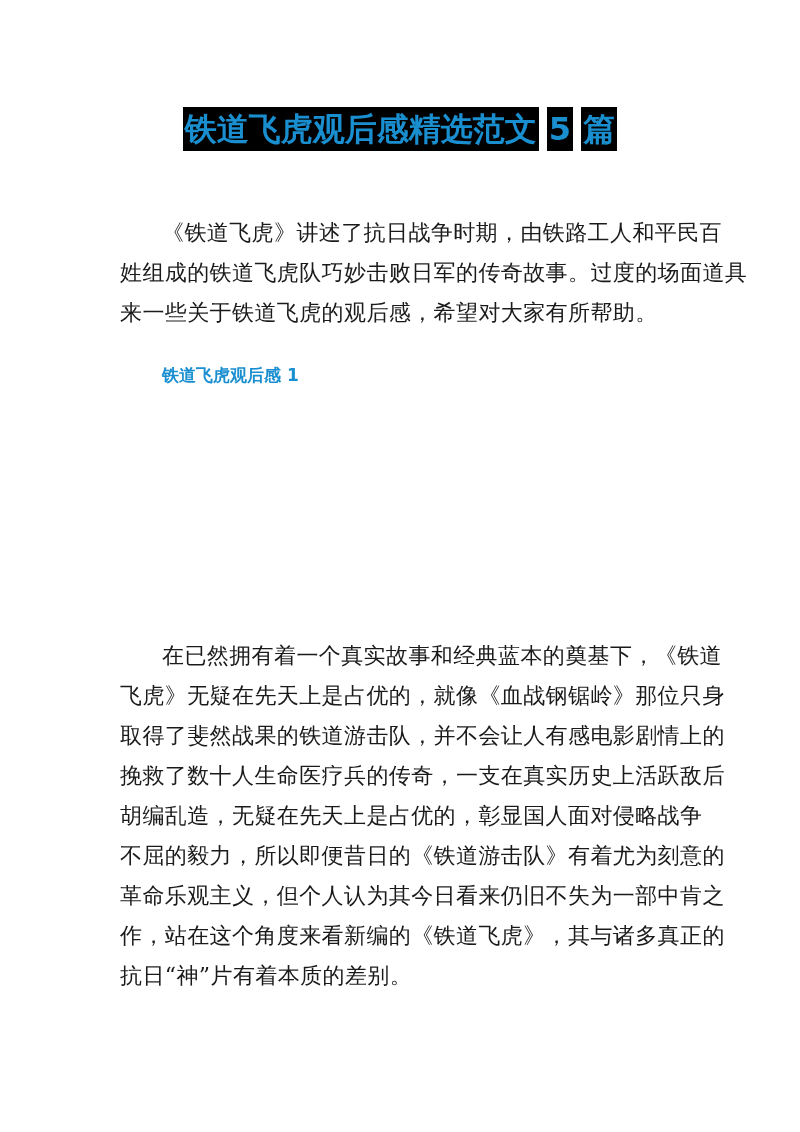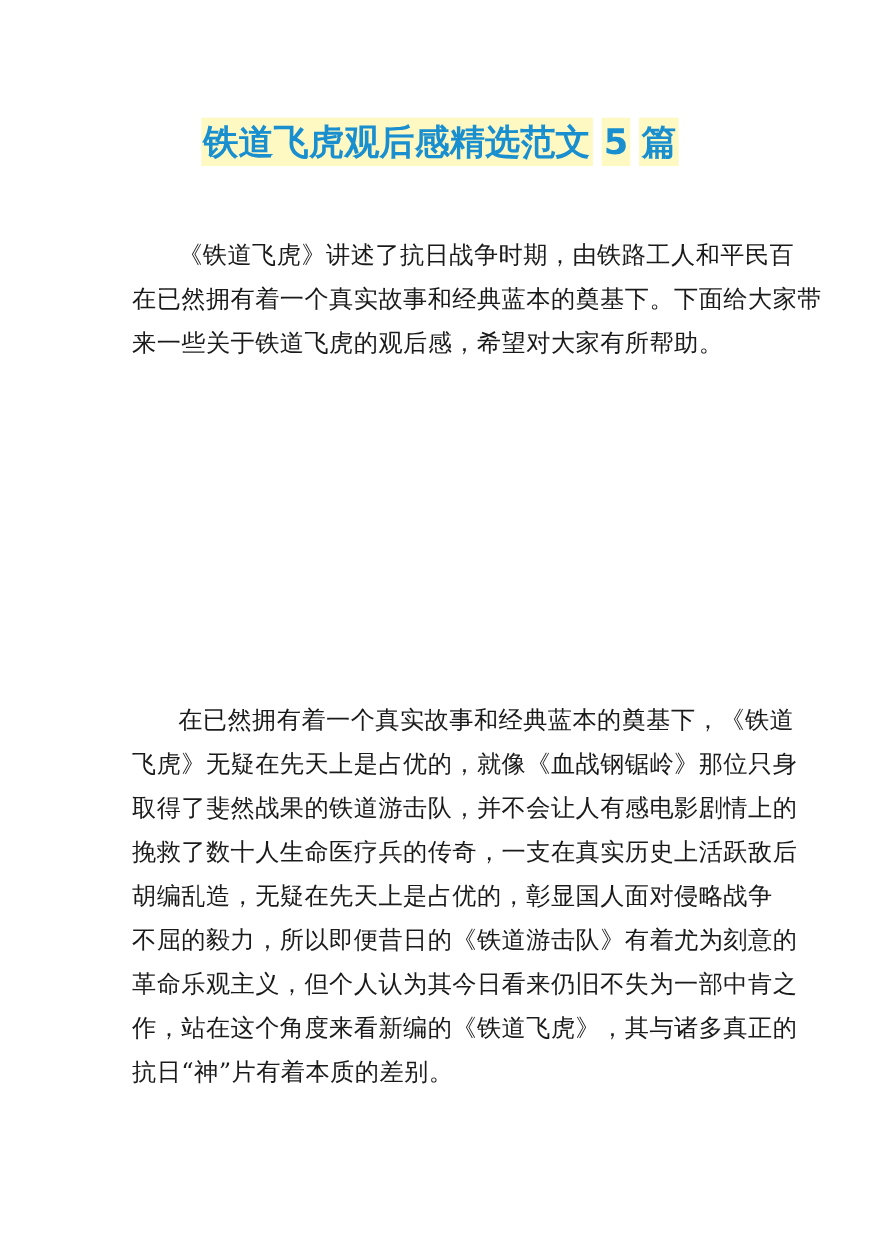--- a/index.html
+++ b/index.html
@@ -27,21 +27,21 @@
     width: 800px;
     text-align: center;
     font-family: "DejaVu Sans", "Liberation Sans", sans-serif;
     font-weight: bold;
     font-size: 32px;
     line-height: 44px;
     color: #1a8fd0;
     white-space: nowrap;
   }
   .title .hl {
-    background: #fef9c3;
+    background: #000000;
     padding: 0 2px;
     display: inline-block;
   }
   .title .gap {
     display: inline-block;
     width: 8px;
   }
   .para {
     position: absolute;
     left: 120px;
@@ -77,24 +77,25 @@
 <body>
 
 <div class="page">
 
   <h1 class="title" style="margin:0;">
     <span class="hl">铁道飞虎观后感精选范文</span><span class="gap"></span><span class="hl">5</span><span class="gap"></span><span class="hl">篇</span>
   </h1>
 
   <div class="para" id="p1">
     <span class="line indent">《铁道飞虎》讲述了抗日战争时期，由铁路工人和平民百</span>
-    <span class="line">在已然拥有着一个真实故事和经典蓝本的奠基下。下面给大家带</span>
+    <span class="line">姓组成的铁道飞虎队巧妙击败日军的传奇故事。过度的场面道具</span>
     <span class="line">来一些关于铁道飞虎的观后感，希望对大家有所帮助。</span>
   </div>
 
+  <h2 class="heading" style="margin:0;">铁道飞虎观后感 1</h2>
 
 
   <div class="para" id="p3">
     <span class="line indent">在已然拥有着一个真实故事和经典蓝本的奠基下，《铁道</span>
     <span class="line">飞虎》无疑在先天上是占优的，就像《血战钢锯岭》那位只身</span>
     <span class="line">取得了斐然战果的铁道游击队，并不会让人有感电影剧情上的</span>
     <span class="line">挽救了数十人生命医疗兵的传奇，一支在真实历史上活跃敌后</span>
     <span class="line">胡编乱造，无疑在先天上是占优的，彰显国人面对侵略战争</span>
     <span class="line">不屈的毅力，所以即便昔日的《铁道游击队》有着尤为刻意的</span>
     <span class="line">革命乐观主义，但个人认为其今日看来仍旧不失为一部中肯之</span>

